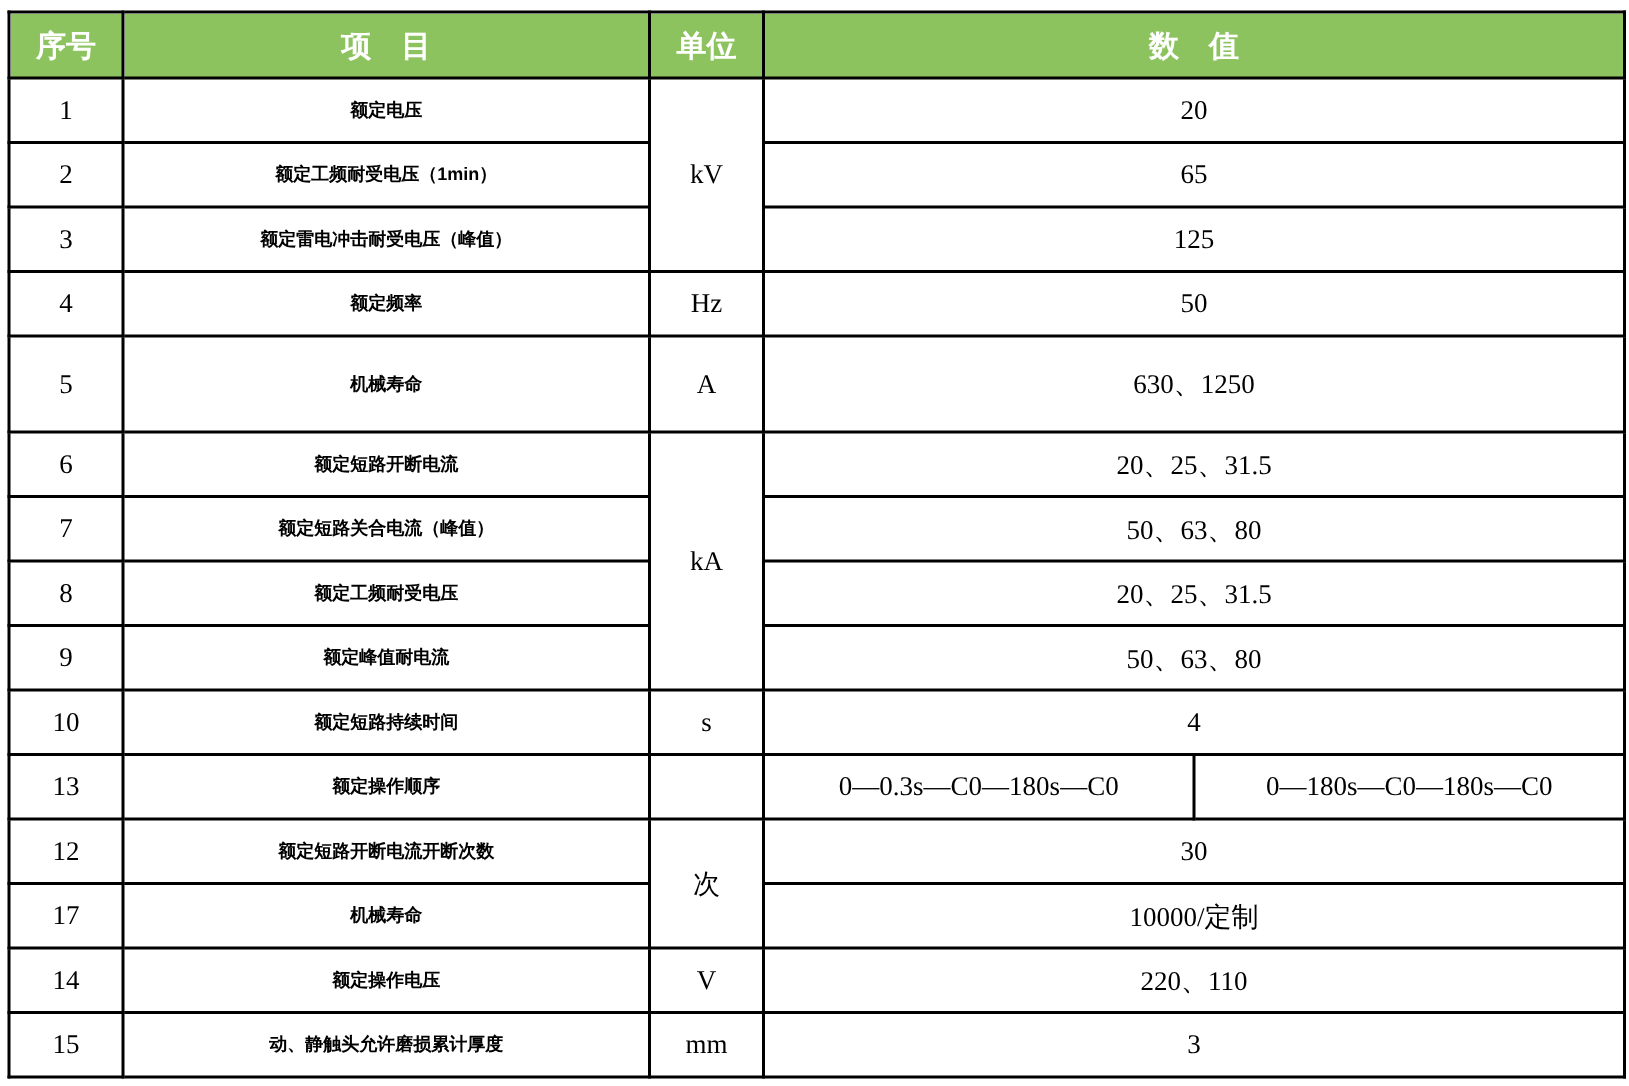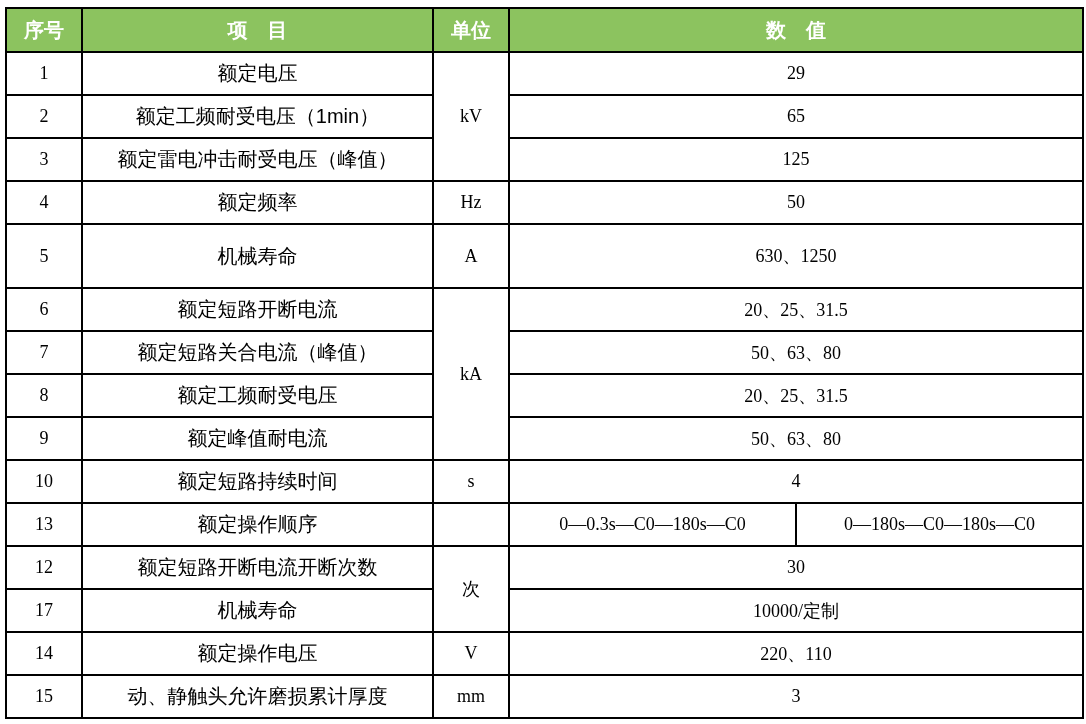--- a/index.html
+++ b/index.html
@@ -42,22 +42,22 @@
     font-family:"Liberation Sans","DejaVu Sans",sans-serif;
   }
   table.spec tbody tr{height:43px;}
   table.spec tbody tr.tall{height:64px;}
   td.c-no, td.c-unit, td.c-val{
     font-family:"Liberation Serif","DejaVu Serif",serif;
     font-size:18px;
   }
   td.c-item{
     font-family:"Liberation Sans","DejaVu Sans",sans-serif;
-    font-weight:normal;
-    font-size:20px;
+    font-weight:bold;
+    font-size:12px;
   }
 </style>
 </head>
 <body>
 
 <table class="spec">
   <colgroup>
     <col style="width:76px">
     <col style="width:351px">
     <col style="width:76px">
@@ -70,21 +70,21 @@
       <th>项　目</th>
       <th>单位</th>
       <th colspan="2">数　值</th>
     </tr>
   </thead>
   <tbody>
       <tr>
         <td class="c-no">1</td>
         <td class="c-item">额定电压</td>
         <td class="c-unit" rowspan="3">kV</td>
-        <td class="c-val" colspan="2">29</td>
+        <td class="c-val" colspan="2">20</td>
       </tr>
       <tr>
         <td class="c-no">2</td>
         <td class="c-item">额定工频耐受电压（1min）</td>
         <td class="c-val" colspan="2">65</td>
       </tr>
       <tr>
         <td class="c-no">3</td>
         <td class="c-item">额定雷电冲击耐受电压（峰值）</td>
         <td class="c-val" colspan="2">125</td>

